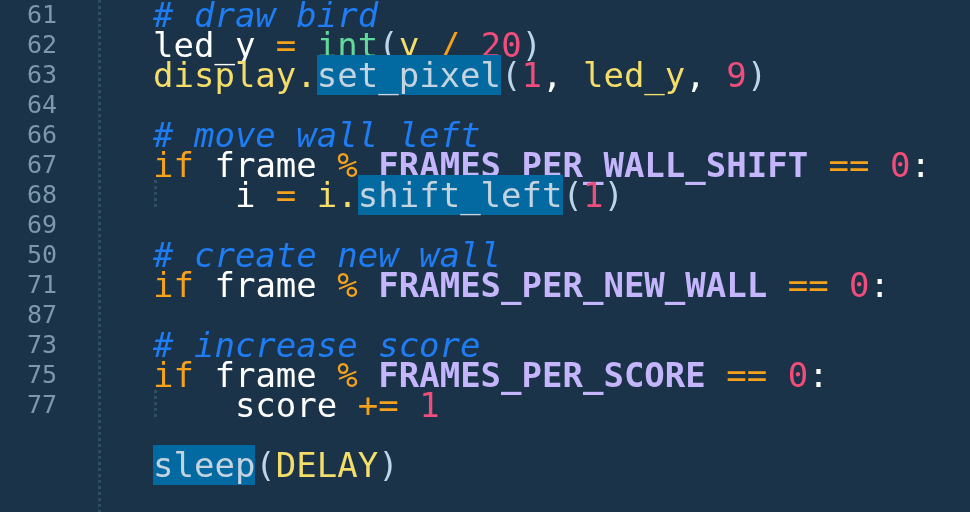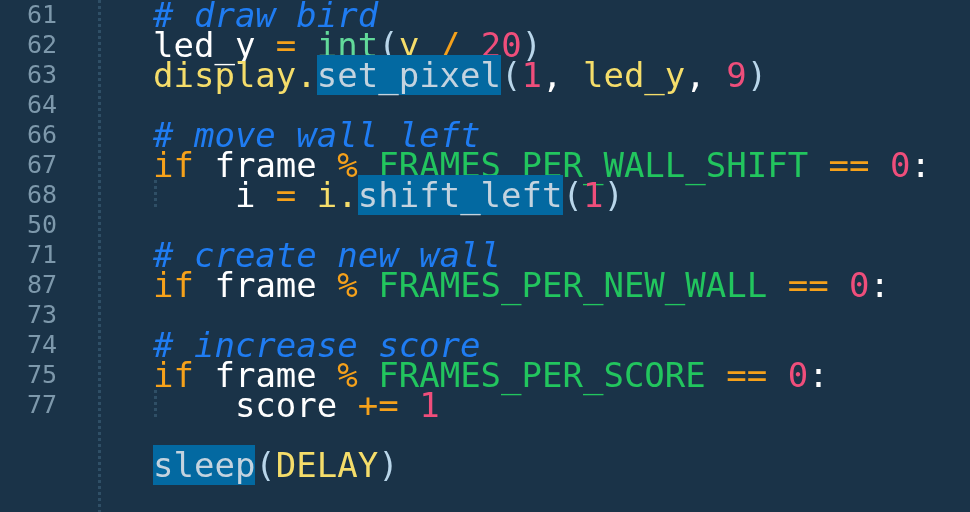--- a/index.html
+++ b/index.html
@@ -88,45 +88,45 @@
     background-size: 3px 6px;
   }
 
   
   .t-comment  { color: #1f7cf2; font-style: italic; }
   .t-kw       { color: #f5a11b; }
   .t-op       { color: #f5a11b; }
   .t-num      { color: #ef4e7b; }
   .t-builtin  { color: #62d99a; border-bottom: 2px solid #1d4ed8; }
   .t-var      { color: #ffffff; }
-  .t-const    { color: #22c55e; }
+  .t-const    { color: #c4b5fd; font-weight: bold; }
   .t-obj      { color: #f5dd6a; }
   .t-yellow   { color: #f5dd6a; }
   .t-paren    { color: #b9d6ea; }
   .t-method   { color: #c3d3df; background: #0369a1; }
   .t-plain    { color: #ffffff; }
 </style>
 </head>
 <body>
 
 <div id="editor">
 
   <div id="gutter">
       <div class="gutter-row">61</div>
       <div class="gutter-row">62</div>
       <div class="gutter-row">63</div>
       <div class="gutter-row">64</div>
       <div class="gutter-row">66</div>
       <div class="gutter-row">67</div>
       <div class="gutter-row">68</div>
+      <div class="gutter-row">69</div>
       <div class="gutter-row">50</div>
       <div class="gutter-row">71</div>
       <div class="gutter-row">87</div>
       <div class="gutter-row">73</div>
-      <div class="gutter-row">74</div>
       <div class="gutter-row">75</div>
       <div class="gutter-row">77</div>
     </div>
   <div id="gutter-rule"></div>
   <div id="code">
       <div class="code-row"><span class="t-comment"># draw bird</span></div>
       <div class="code-row"><span class="t-var">led_y</span><span class="t-plain"> </span><span class="t-op">=</span><span class="t-plain"> </span><span class="t-builtin">int</span><span class="t-paren">(</span><span class="t-obj">y</span><span class="t-plain"> </span><span class="t-op">/</span><span class="t-plain"> </span><span class="t-num">20</span><span class="t-paren">)</span></div>
       <div class="code-row"><span class="t-obj">display</span><span class="t-obj">.</span><span class="t-method">set_pixel</span><span class="t-paren">(</span><span class="t-num">1</span><span class="t-plain">, </span><span class="t-obj">led_y</span><span class="t-plain">, </span><span class="t-num">9</span><span class="t-paren">)</span></div>
       <div class="code-row"></div>
       <div class="code-row"><span class="t-comment"># move wall left</span></div>

